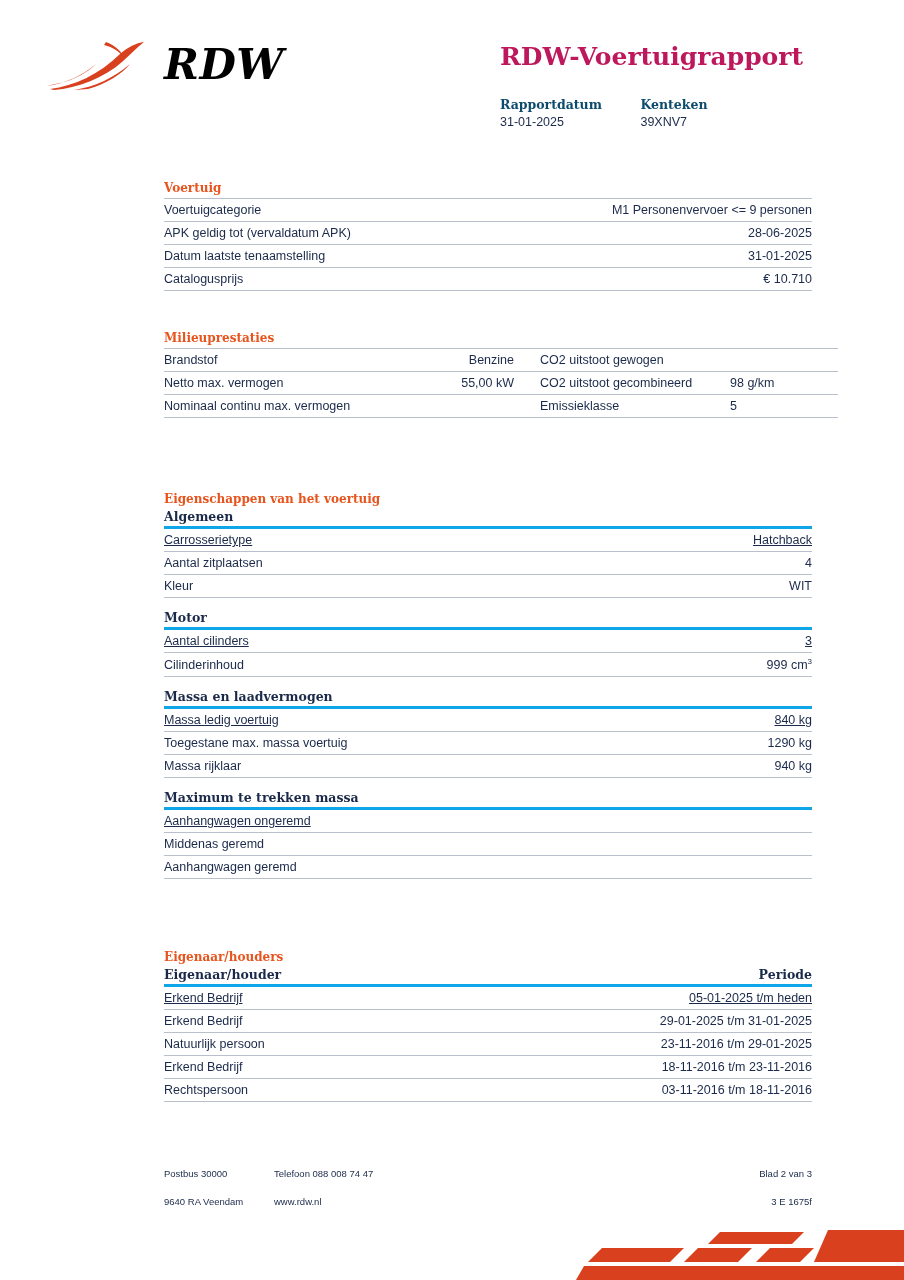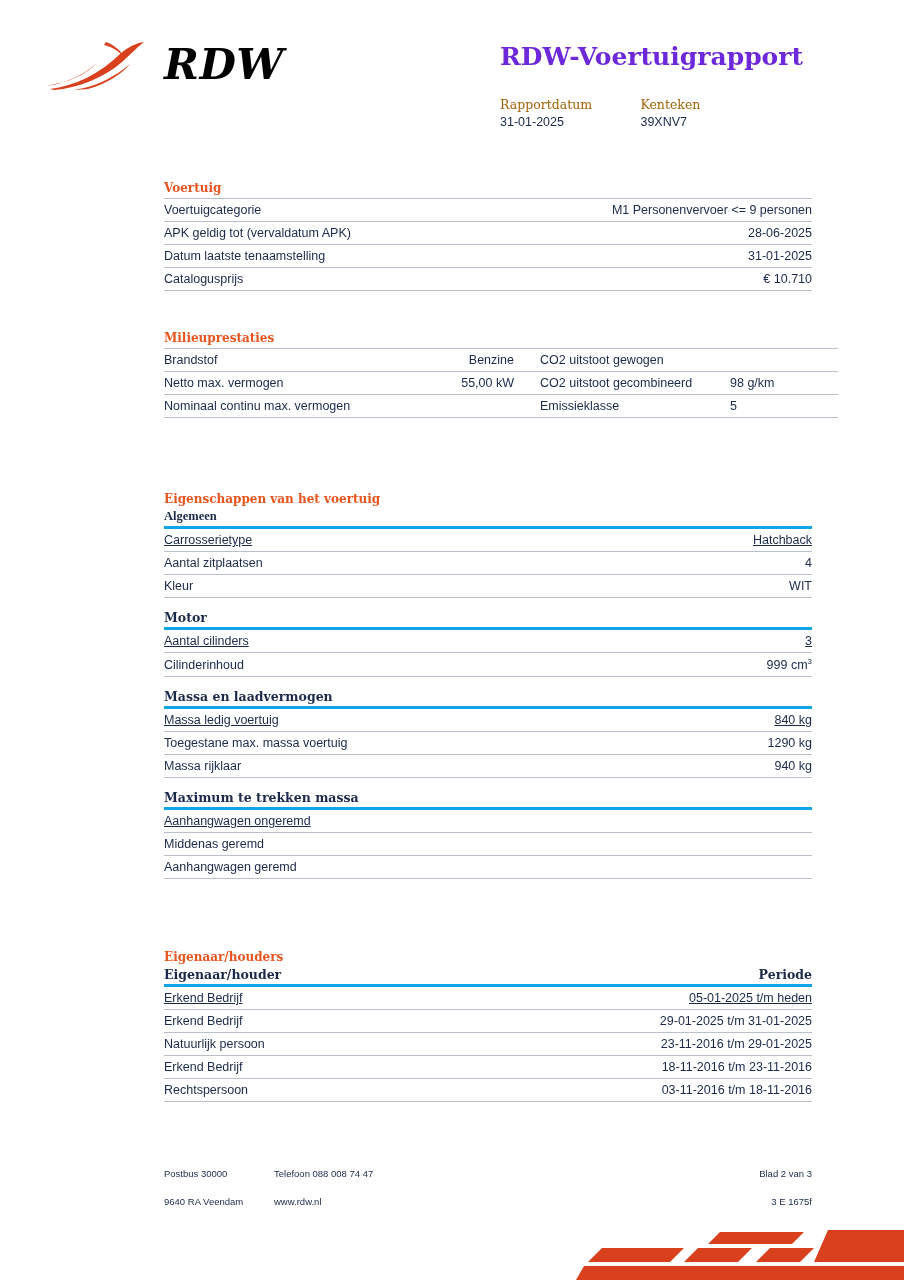--- a/index.html
+++ b/index.html
@@ -52,38 +52,38 @@
     color: #000000;
     font-style: italic;
   }
   .doc-title {
     position: absolute;
     left: 500px;
     top: 42px;
     font-family: "DejaVu Serif", serif;
     font-weight: bold;
     font-size: 25px;
-    color: #6d28d9;
+    color: #be185d;
   }
   .meta {
     position: absolute;
     left: 500px;
     top: 96px;
     width: 360px;
   }
   .meta-col {
     display: inline-block;
     vertical-align: top;
   }
   .meta-col.first { width: 136px; }
   .meta-label {
     font-family: "DejaVu Serif", serif;
-    font-weight: normal;
+    font-weight: bold;
     font-size: 12.5px;
-    color: #a16207;
+    color: #0c4a6e;
     line-height: 17px;
   }
   .meta-value {
     font-size: 12.5px;
     color: #1b2a4a;
     line-height: 19px;
   }
 
   
   .section {
@@ -235,21 +235,21 @@
         <td class="c3">Emissieklasse</td>
         <td class="c4">5</td>
       </tr>
     </tbody>
       </table>
   </div>
 
   <div class="section" style="top:492px;">
     <div class="section-title">Eigenschappen van het voertuig</div>
 
-    <div class="sub-title" style="margin-top:2px;font-family:Liberation Serif, serif;">Algemeen</div>
+    <div class="sub-title" style="margin-top:2px;">Algemeen</div>
     <table class="rows orange-top">
       <tbody>
           <tr>
         <td class="label">Carrosserietype</td>
         <td class="right">Hatchback</td>
       </tr>
       <tr>
         <td class="label">Aantal zitplaatsen</td>
         <td class="right">4</td>
       </tr>

